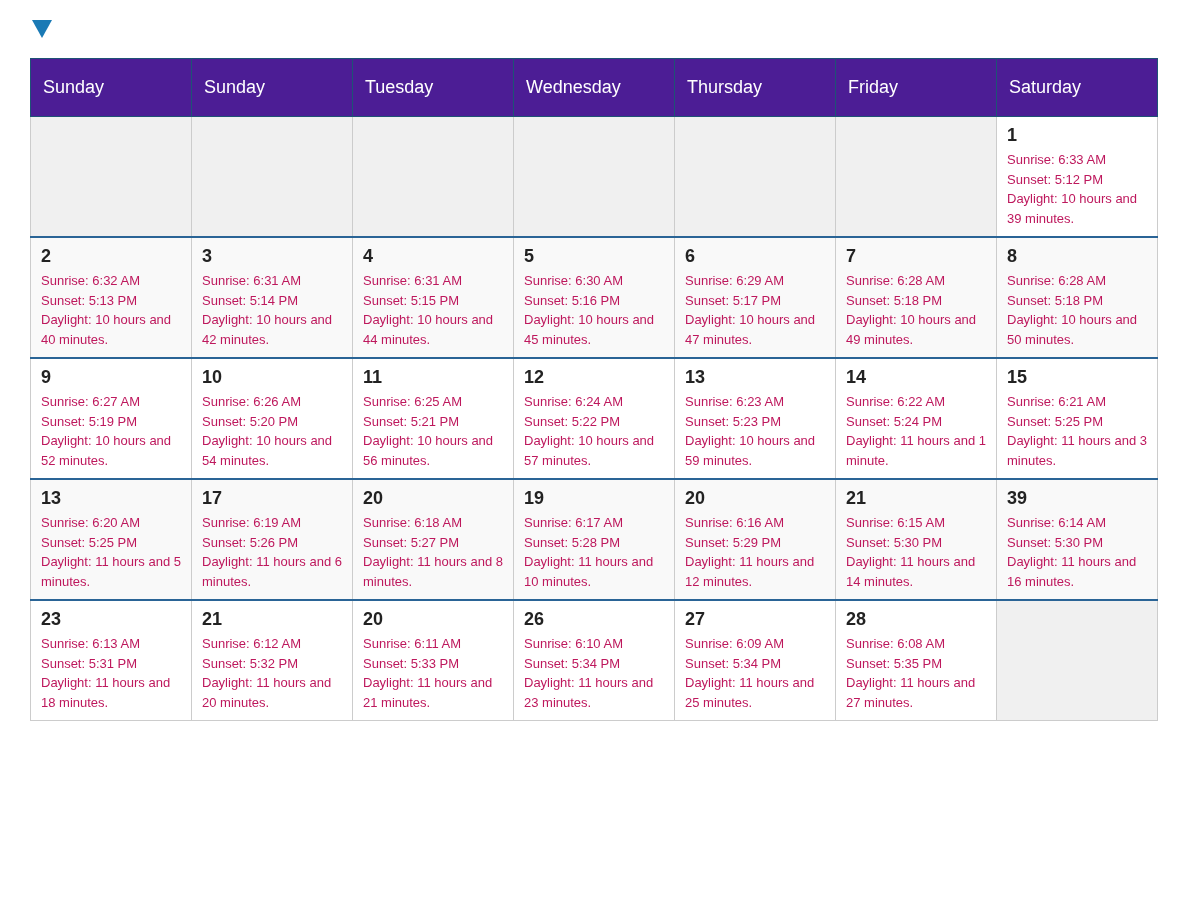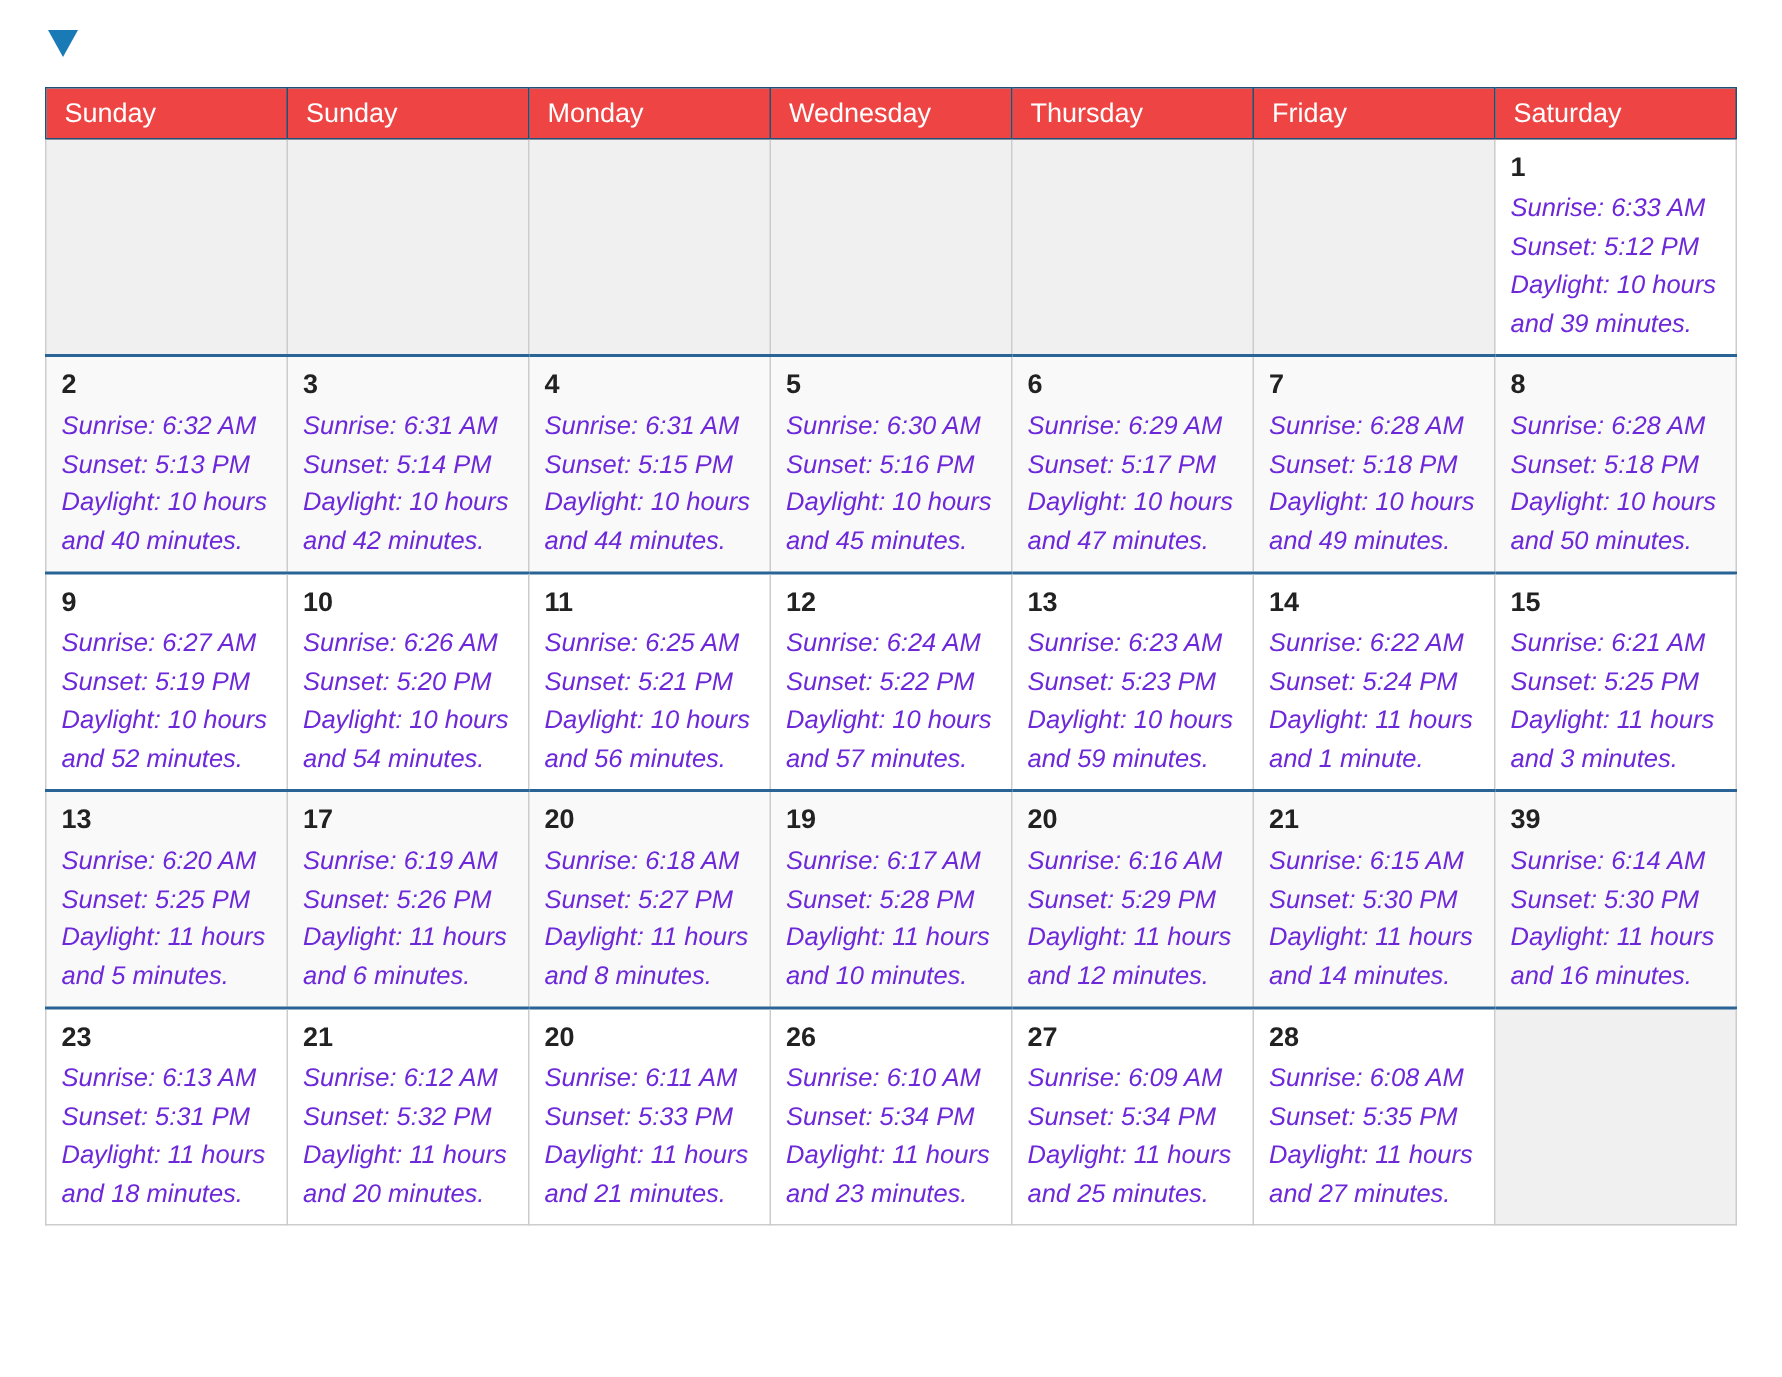--- a/index.html
+++ b/index.html
@@ -56,25 +56,25 @@
       font-size: 22px;
       color: #444;
       margin-top: 4px;
     }
     .calendar {
       width: 100%;
       border-collapse: collapse;
       border: 1px solid #aaa;
     }
     .calendar th {
-      background: #ef4444;
+      background: #4c1d95;
       color: #fff;
       font-size: 18px;
       font-weight: normal;
-      padding: 6px 12px;
+      padding: 18px 12px;
       text-align: left;
       border: 1px solid #1e5276;
     }
     .calendar td {
       vertical-align: top;
       border: 1px solid #ccc;
       padding: 8px 10px;
       width: 14.28%;
       min-height: 100px;
       font-size: 13px;
@@ -85,24 +85,23 @@
       background: #f9f9f9;
     }
     .day-number {
       font-size: 18px;
       font-weight: bold;
       color: #222;
       display: block;
       margin-bottom: 4px;
     }
     .day-info {
-      font-size: 17px;
-      color: #6d28d9;
+      font-size: 13px;
+      color: #be185d;
       line-height: 1.5;
-      font-style: italic;
     }
     .empty-cell {
       background: #f0f0f0 !important;
     }
     .row-divider td {
       border-top: 2px solid #2a6496;
     }
   </style>
 </head>
 <body>
@@ -121,21 +120,21 @@
     <div class="month-title"></div>
     <div class="location"></div>
   </div>
 </div>
 
 <table class="calendar">
   <thead>
     <tr>
     <th>Sunday</th>
         <th>Sunday</th>
-        <th>Monday</th>
+        <th>Tuesday</th>
         <th>Wednesday</th>
         <th>Thursday</th>
         <th>Friday</th>
         <th>Saturday</th>
       </tr>
   </thead>
   <tbody id="calendar-body">
   <tr>
         <td class="empty-cell"></td>
         <td class="empty-cell"></td>

